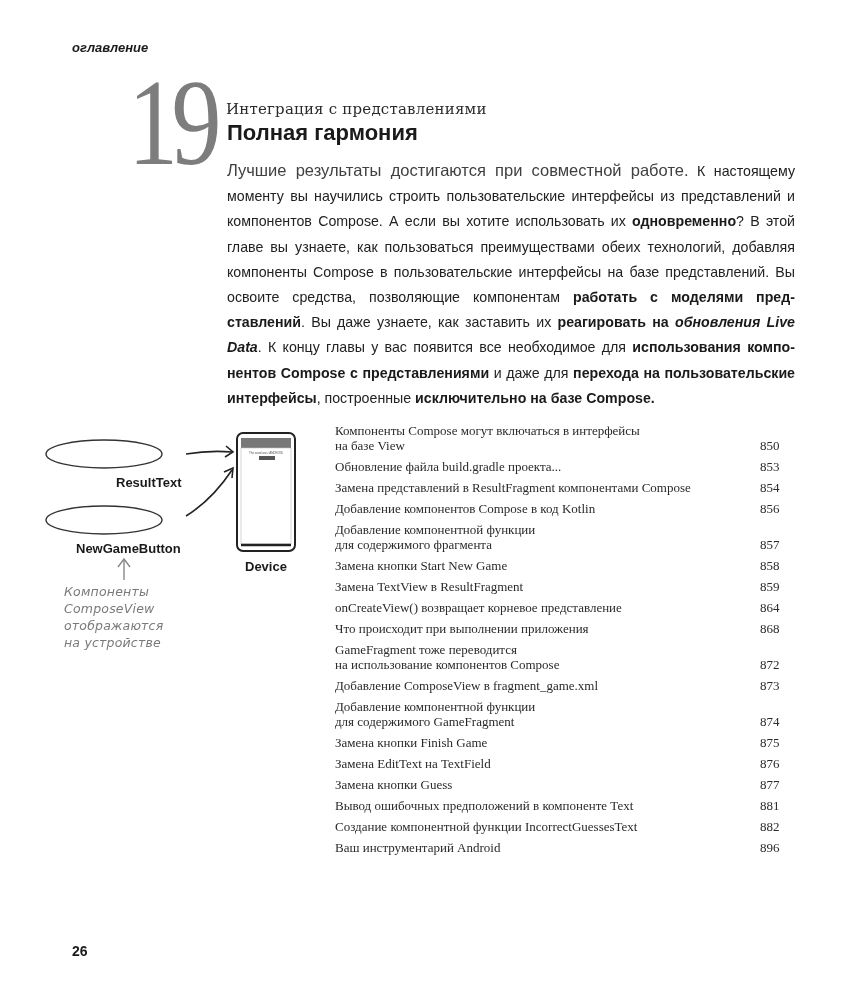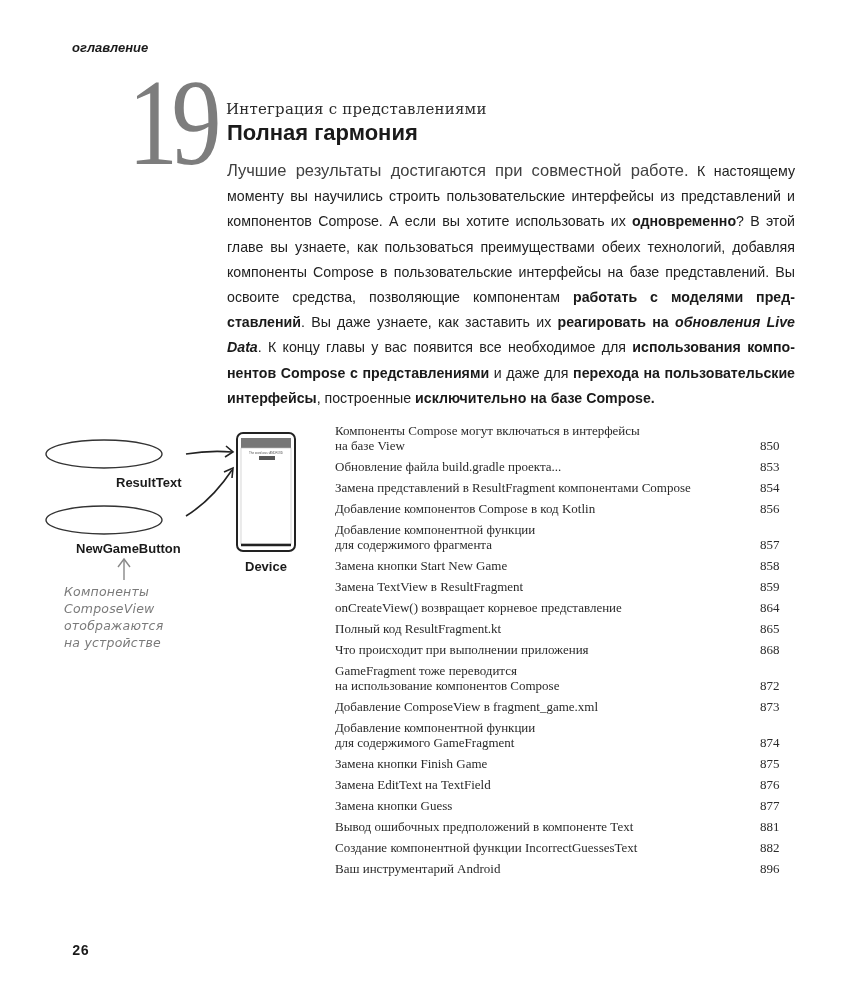--- a/index.html
+++ b/index.html
@@ -51,21 +51,21 @@
   .toc-item {
     display: flex; justify-content: space-between; align-items: flex-end;
     font-family: "Liberation Serif", serif; font-size: 13px; line-height: 15px; color: #2a2a2a;
     margin-bottom: 6px;
   }
   .toc-title { max-width: 420px; white-space: pre-line; }
   .toc-page { width: 30px; text-align: left; }
 
   .folio {
     position: absolute; left: 72px; top: 943px;
-    font-family: Liberation Mono, monospace; font-weight: bold; font-size: 14px; color: #1a1a1a;
+    font-family: Liberation Sans, sans-serif; font-weight: bold; font-size: 14px; color: #1a1a1a;
   }
 </style>
 </head>
 <body>
 
 <div class="running-head">оглавление</div>
 
 <div class="chapter-number">19</div>
 <div class="chapter-kicker">Интеграция с представлениями</div>
 <div class="chapter-title">Полная гармония</div>
@@ -129,24 +129,20 @@
     </li>
     <li class="toc-item">
       <span class="toc-title">Замена TextView в ResultFragment</span>
       <span class="toc-page">859</span>
     </li>
     <li class="toc-item">
       <span class="toc-title">onCreateView() возвращает корневое представление</span>
       <span class="toc-page">864</span>
     </li>
     <li class="toc-item">
-      <span class="toc-title">Полный код ResultFragment.kt</span>
-      <span class="toc-page">865</span>
-    </li>
-    <li class="toc-item">
       <span class="toc-title">Что происходит при выполнении приложения</span>
       <span class="toc-page">868</span>
     </li>
     <li class="toc-item">
       <span class="toc-title">GameFragment тоже переводится
 на использование компонентов Compose</span>
       <span class="toc-page">872</span>
     </li>
     <li class="toc-item">
       <span class="toc-title">Добавление ComposeView в fragment_game.xml</span>

